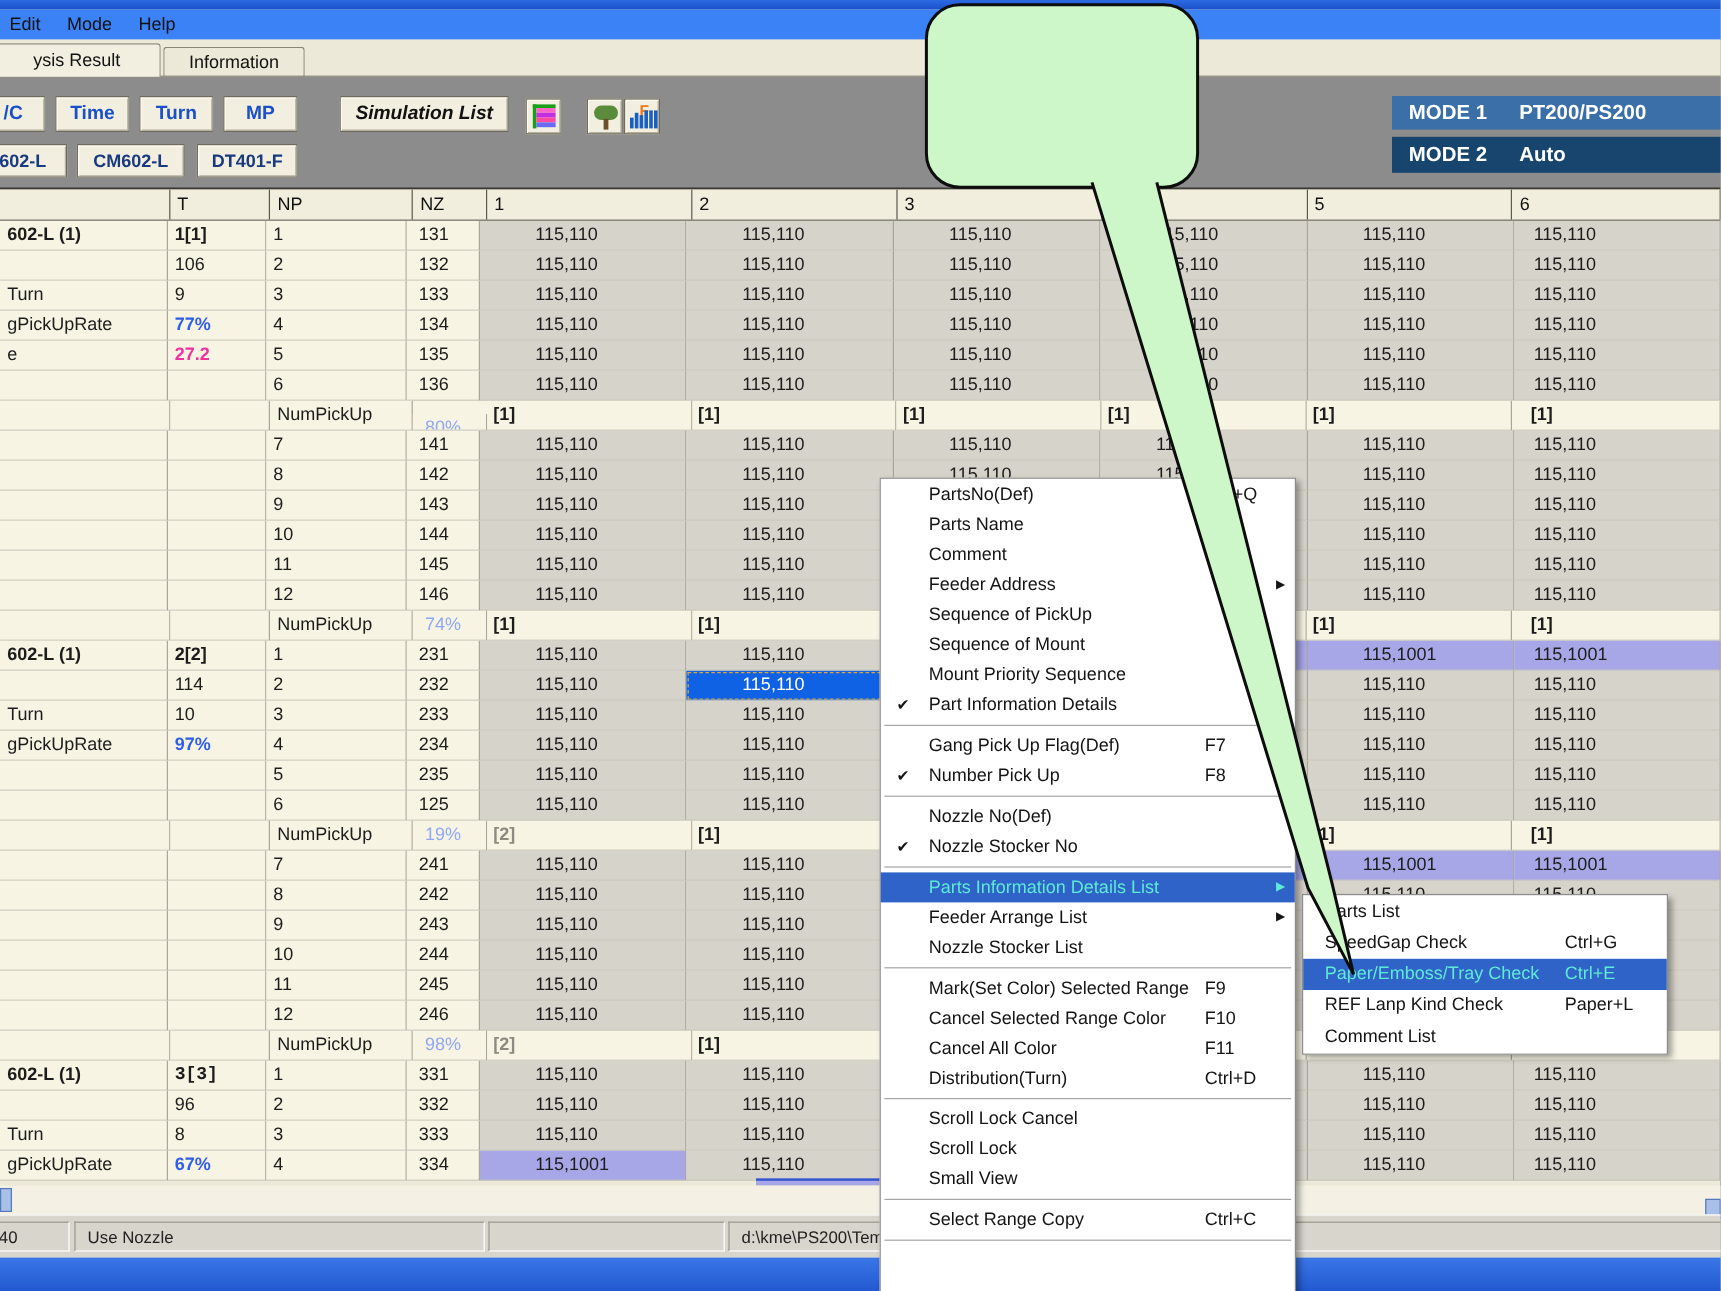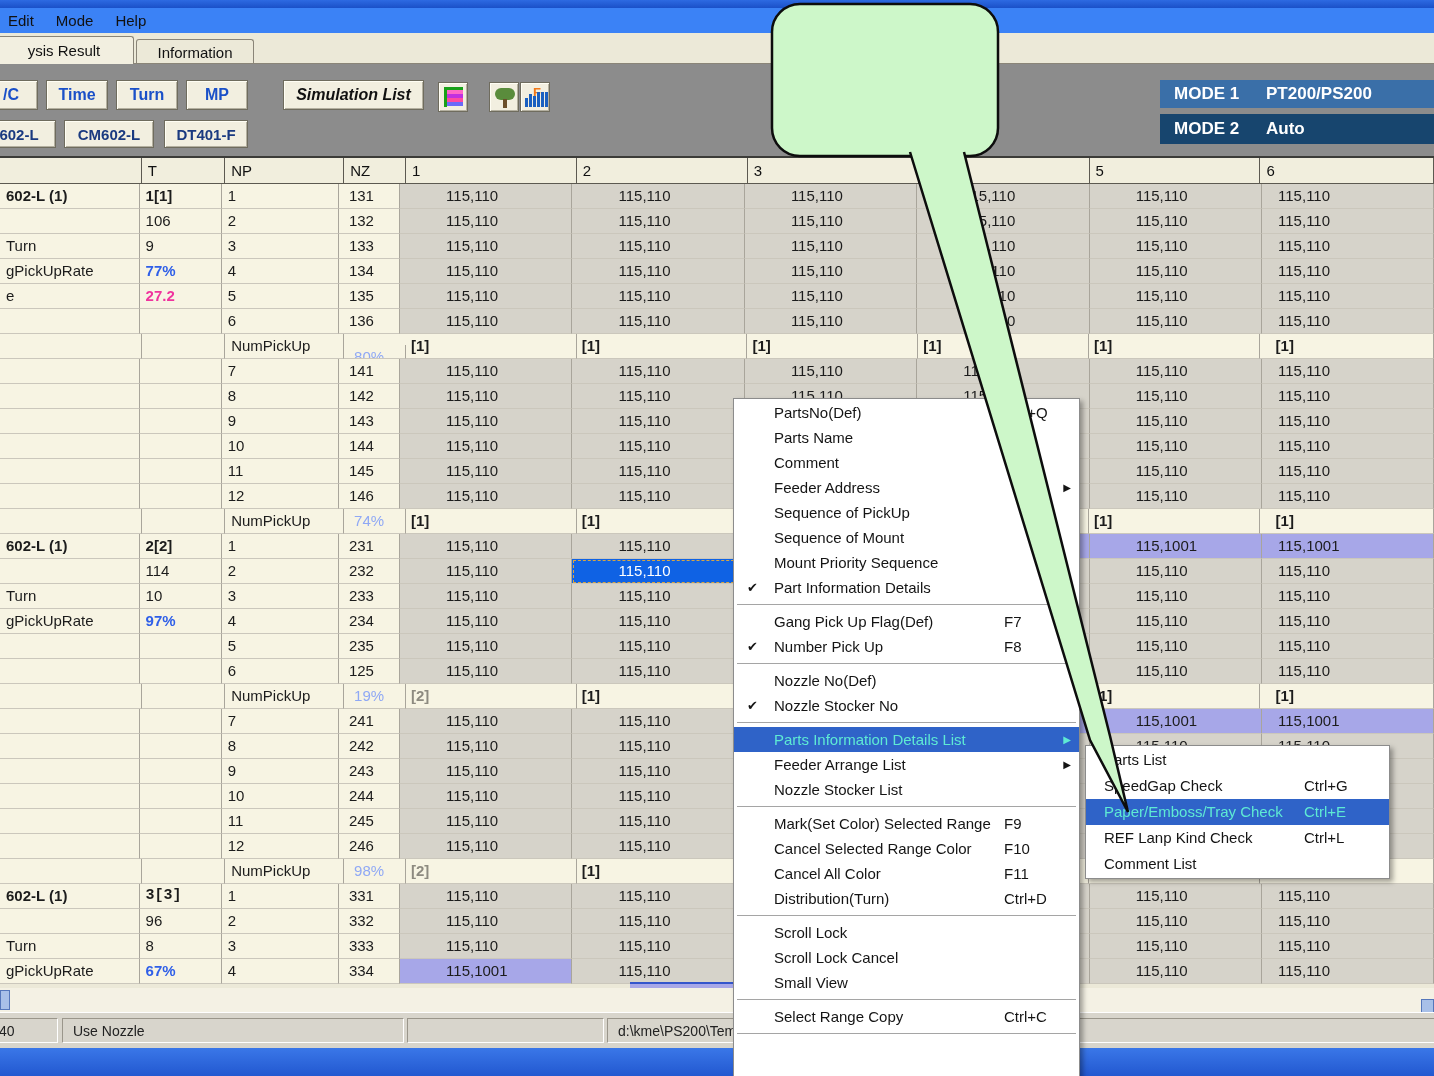--- a/index.html
+++ b/index.html
@@ -580,32 +580,32 @@
       <div class="msep"></div>
       <div class="mitem hl"><span>Parts Information Details List</span><span class="marrow">▶</span></div>
       <div class="mitem"><span>Feeder Arrange List</span><span class="marrow">▶</span></div>
       <div class="mitem"><span>Nozzle Stocker List</span></div>
       <div class="msep"></div>
       <div class="mitem"><span>Mark(Set Color) Selected Range</span><span class="mshort">F9</span></div>
       <div class="mitem"><span>Cancel Selected Range Color</span><span class="mshort">F10</span></div>
       <div class="mitem"><span>Cancel All Color</span><span class="mshort">F11</span></div>
       <div class="mitem"><span>Distribution(Turn)</span><span class="mshort">Ctrl+D</span></div>
       <div class="msep"></div>
+      <div class="mitem"><span>Scroll Lock Cancel</span></div>
       <div class="mitem"><span>Scroll Lock</span></div>
-      <div class="mitem"><span>Scroll Lock Cancel</span></div>
       <div class="mitem"><span>Small View</span></div>
       <div class="msep"></div>
       <div class="mitem"><span>Select Range Copy</span><span class="mshort">Ctrl+C</span></div>
       <div class="msep"></div>
     </div>
   <div class="menu" id="subm">
       <div class="mitem"><span>Parts List</span></div>
       <div class="mitem"><span>SpeedGap Check</span><span class="mshort">Ctrl+G</span></div>
       <div class="mitem hl"><span>Paper/Emboss/Tray Check</span><span class="mshort">Ctrl+E</span></div>
-      <div class="mitem"><span>REF Lanp Kind Check</span><span class="mshort">Ctrl+L</span></div>
+      <div class="mitem"><span>REF Lanp Kind Check</span><span class="mshort">Paper+L</span></div>
       <div class="mitem"><span>Comment List</span></div>
     </div>
 
   <svg id="callout">
     <rect id="calloutrect" x="772" y="4" width="226" height="152" rx="28" stroke="#0d0d0d" stroke-width="2.5" fill="#cdf7c9"></rect>
     <path id="callouttail" d="M910,152 L1090,740 L1128,812 L1110,736 L964,152" stroke="#0d0d0d" stroke-width="2.5" stroke-linejoin="miter" fill="#cdf7c9"></path>
   </svg>
 
 </div>
 

